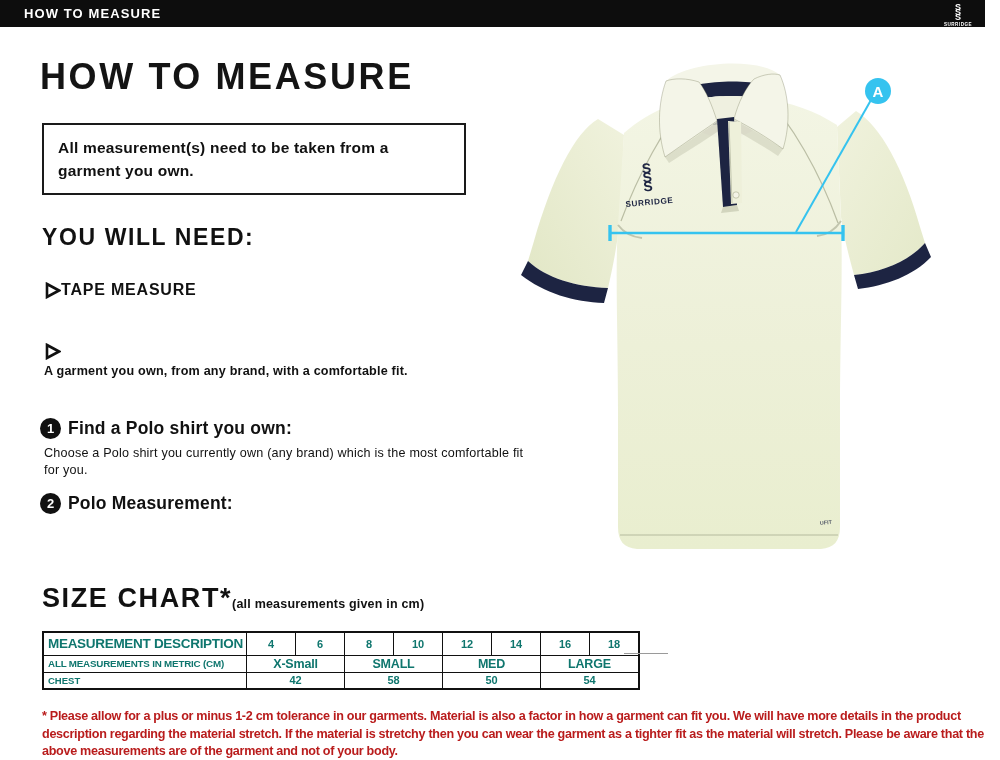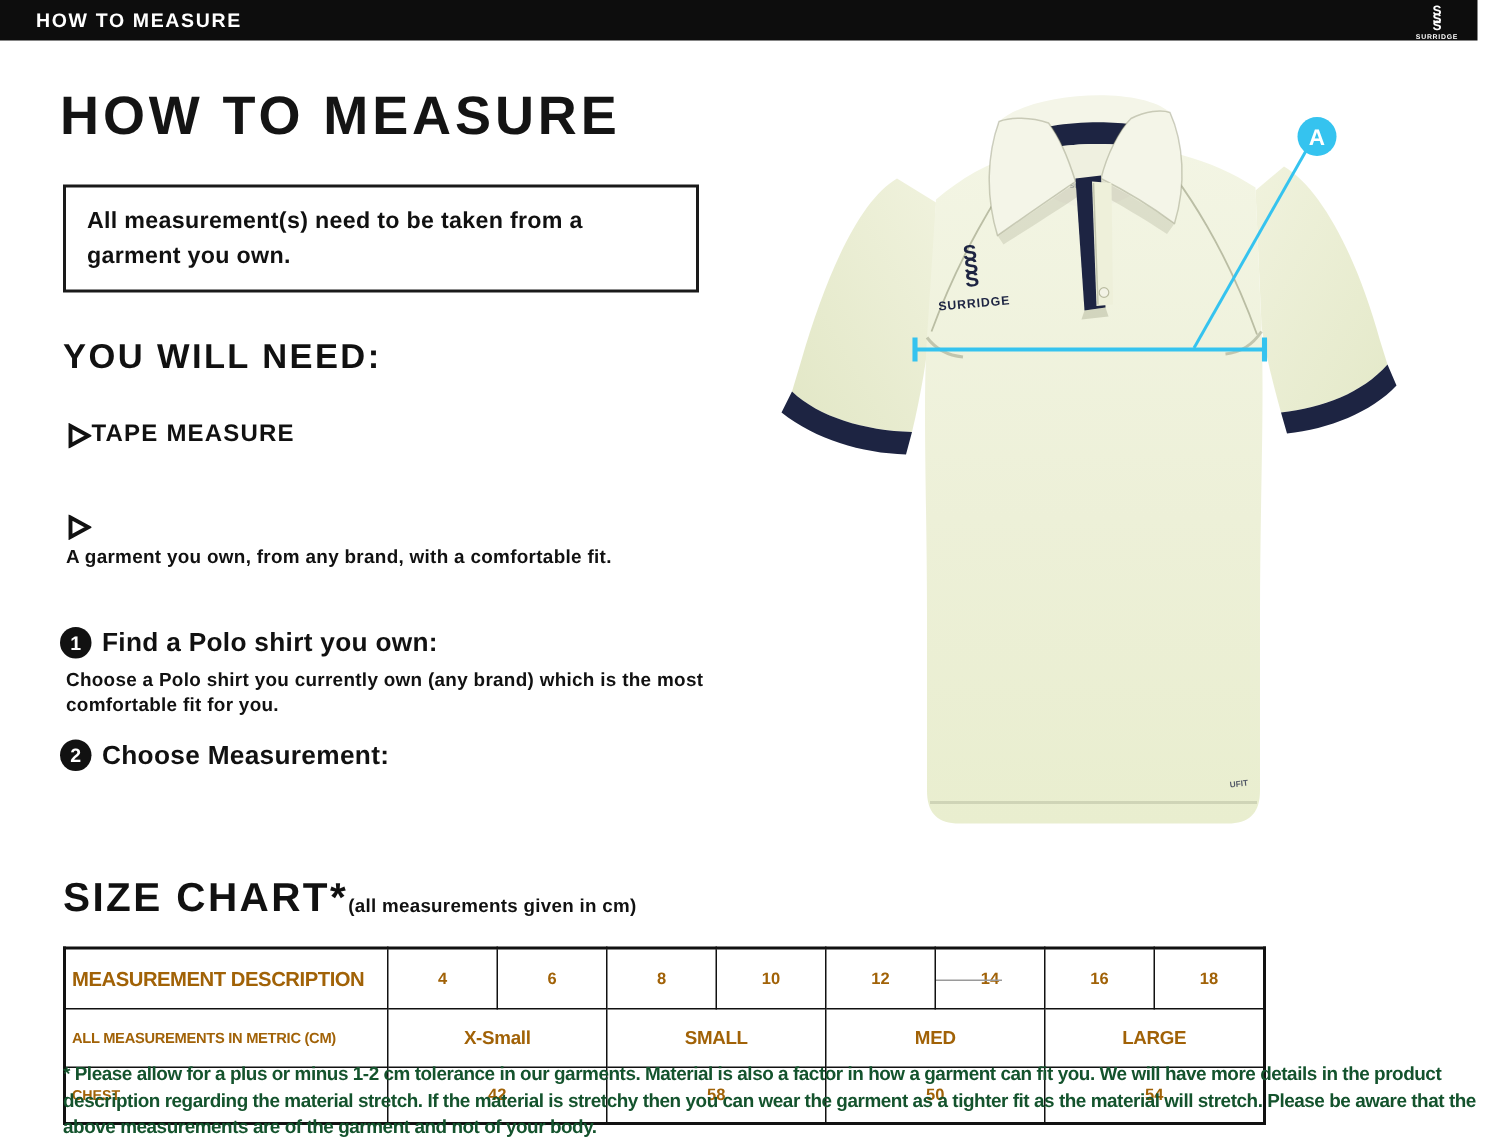--- a/index.html
+++ b/index.html
@@ -28,48 +28,48 @@
   .need-title{font-size:16px;font-weight:700;letter-spacing:0.8px;}
   .need-desc{margin-top:4px;font-size:12.6px;font-weight:700;letter-spacing:0.2px;}
 
   .step{left:40px;width:505px;}
   .step-row{display:flex;align-items:center;gap:7px;}
   .step-badge{width:21px;height:21px;border-radius:50%;background:#111;color:#fff;
               font-size:13px;font-weight:700;display:flex;align-items:center;
               justify-content:center;flex:0 0 21px;}
   .step-title{font-size:17.5px;font-weight:700;letter-spacing:0.2px;}
   .step-desc{margin-top:6px;margin-left:4px;width:482px;font-size:12.6px;
-             font-weight:700;line-height:17px;letter-spacing:0.2px;}
+             font-weight:400;line-height:17px;letter-spacing:0.2px;}
 
   .sch{left:42px;top:583px;display:flex;align-items:flex-end;gap:0;}
   .sch-title{font-size:27px;font-weight:700;letter-spacing:1.6px;}
   .sch-sub{font-size:12.5px;font-weight:700;margin-bottom:3px;letter-spacing:0.2px;}
 
   
   .size-table{left:42px;top:631px;border-collapse:collapse;table-layout:fixed;}
-  .size-table td,.size-table th{border:1.6px solid #111;padding:12px;margin:0;
-       text-align:center;vertical-align:middle;font-weight:700;color:#a16207;}
+  .size-table td,.size-table th{border:1.6px solid #111;padding:0;margin:0;
+       text-align:center;vertical-align:middle;font-weight:700;color:#0f766e;}
   .size-table{border:2px solid #111;}
   .r1{height:23px;}
   .r2{height:17px;}
   .r3{height:17px;}
   .c-desc{width:198px;}
   .c-size{width:48px;}
   .t-r1-label{font-size:13.5px;letter-spacing:-0.3px;text-align:left !important;
               padding-left:4px !important;}
   .t-size{font-size:11px;}
   .t-r2-label{font-size:9.8px;letter-spacing:-0.2px;text-align:left !important;
               padding-left:4px !important;}
   .t-group{font-size:12.5px;letter-spacing:-0.2px;}
   .t-r3-label{font-size:9.5px;text-align:left !important;padding-left:4px !important;}
   .t-val{font-size:11px;}
   .table-tail{left:624px;top:653px;width:44px;height:1px;background:#9a9a9a;}
 
   .footnote{left:42px;top:708px;width:946px;font-size:12.6px;font-weight:700;
-            line-height:17.6px;letter-spacing:-0.3px;color:#14532d;}
+            line-height:17.6px;letter-spacing:-0.3px;color:#b91c1c;}
 
   .shirt-wrap{left:520px;top:35px;width:470px;height:530px;}
 </style>
 </head>
 <body>
 
 <div class="abs topbar">
   <span class="topbar-title">HOW TO MEASURE</span>
   <div class="topbar-logo">
     <svg width="46" height="26" viewBox="0 0 46 26">
@@ -113,21 +113,21 @@
   <div class="step-row">
     <div class="step-badge">1</div>
     <span class="step-title">Find a Polo shirt you own:</span>
   </div>
   <div class="step-desc">Choose a Polo shirt you currently own (any brand) which is the most comfortable fit for you.</div>
 </div>
 
 <div class="abs step" style="top:493px;">
   <div class="step-row">
     <div class="step-badge">2</div>
-    <span class="step-title">Choose Measurement:</span>
+    <span class="step-title">Polo Measurement:</span>
   </div>
 </div>
 
 <div class="abs sch">
   <span class="sch-title">SIZE CHART*</span>
   <span class="sch-sub">(all measurements given in cm)</span>
 </div>
 
 <table class="abs size-table">
   <tbody>

